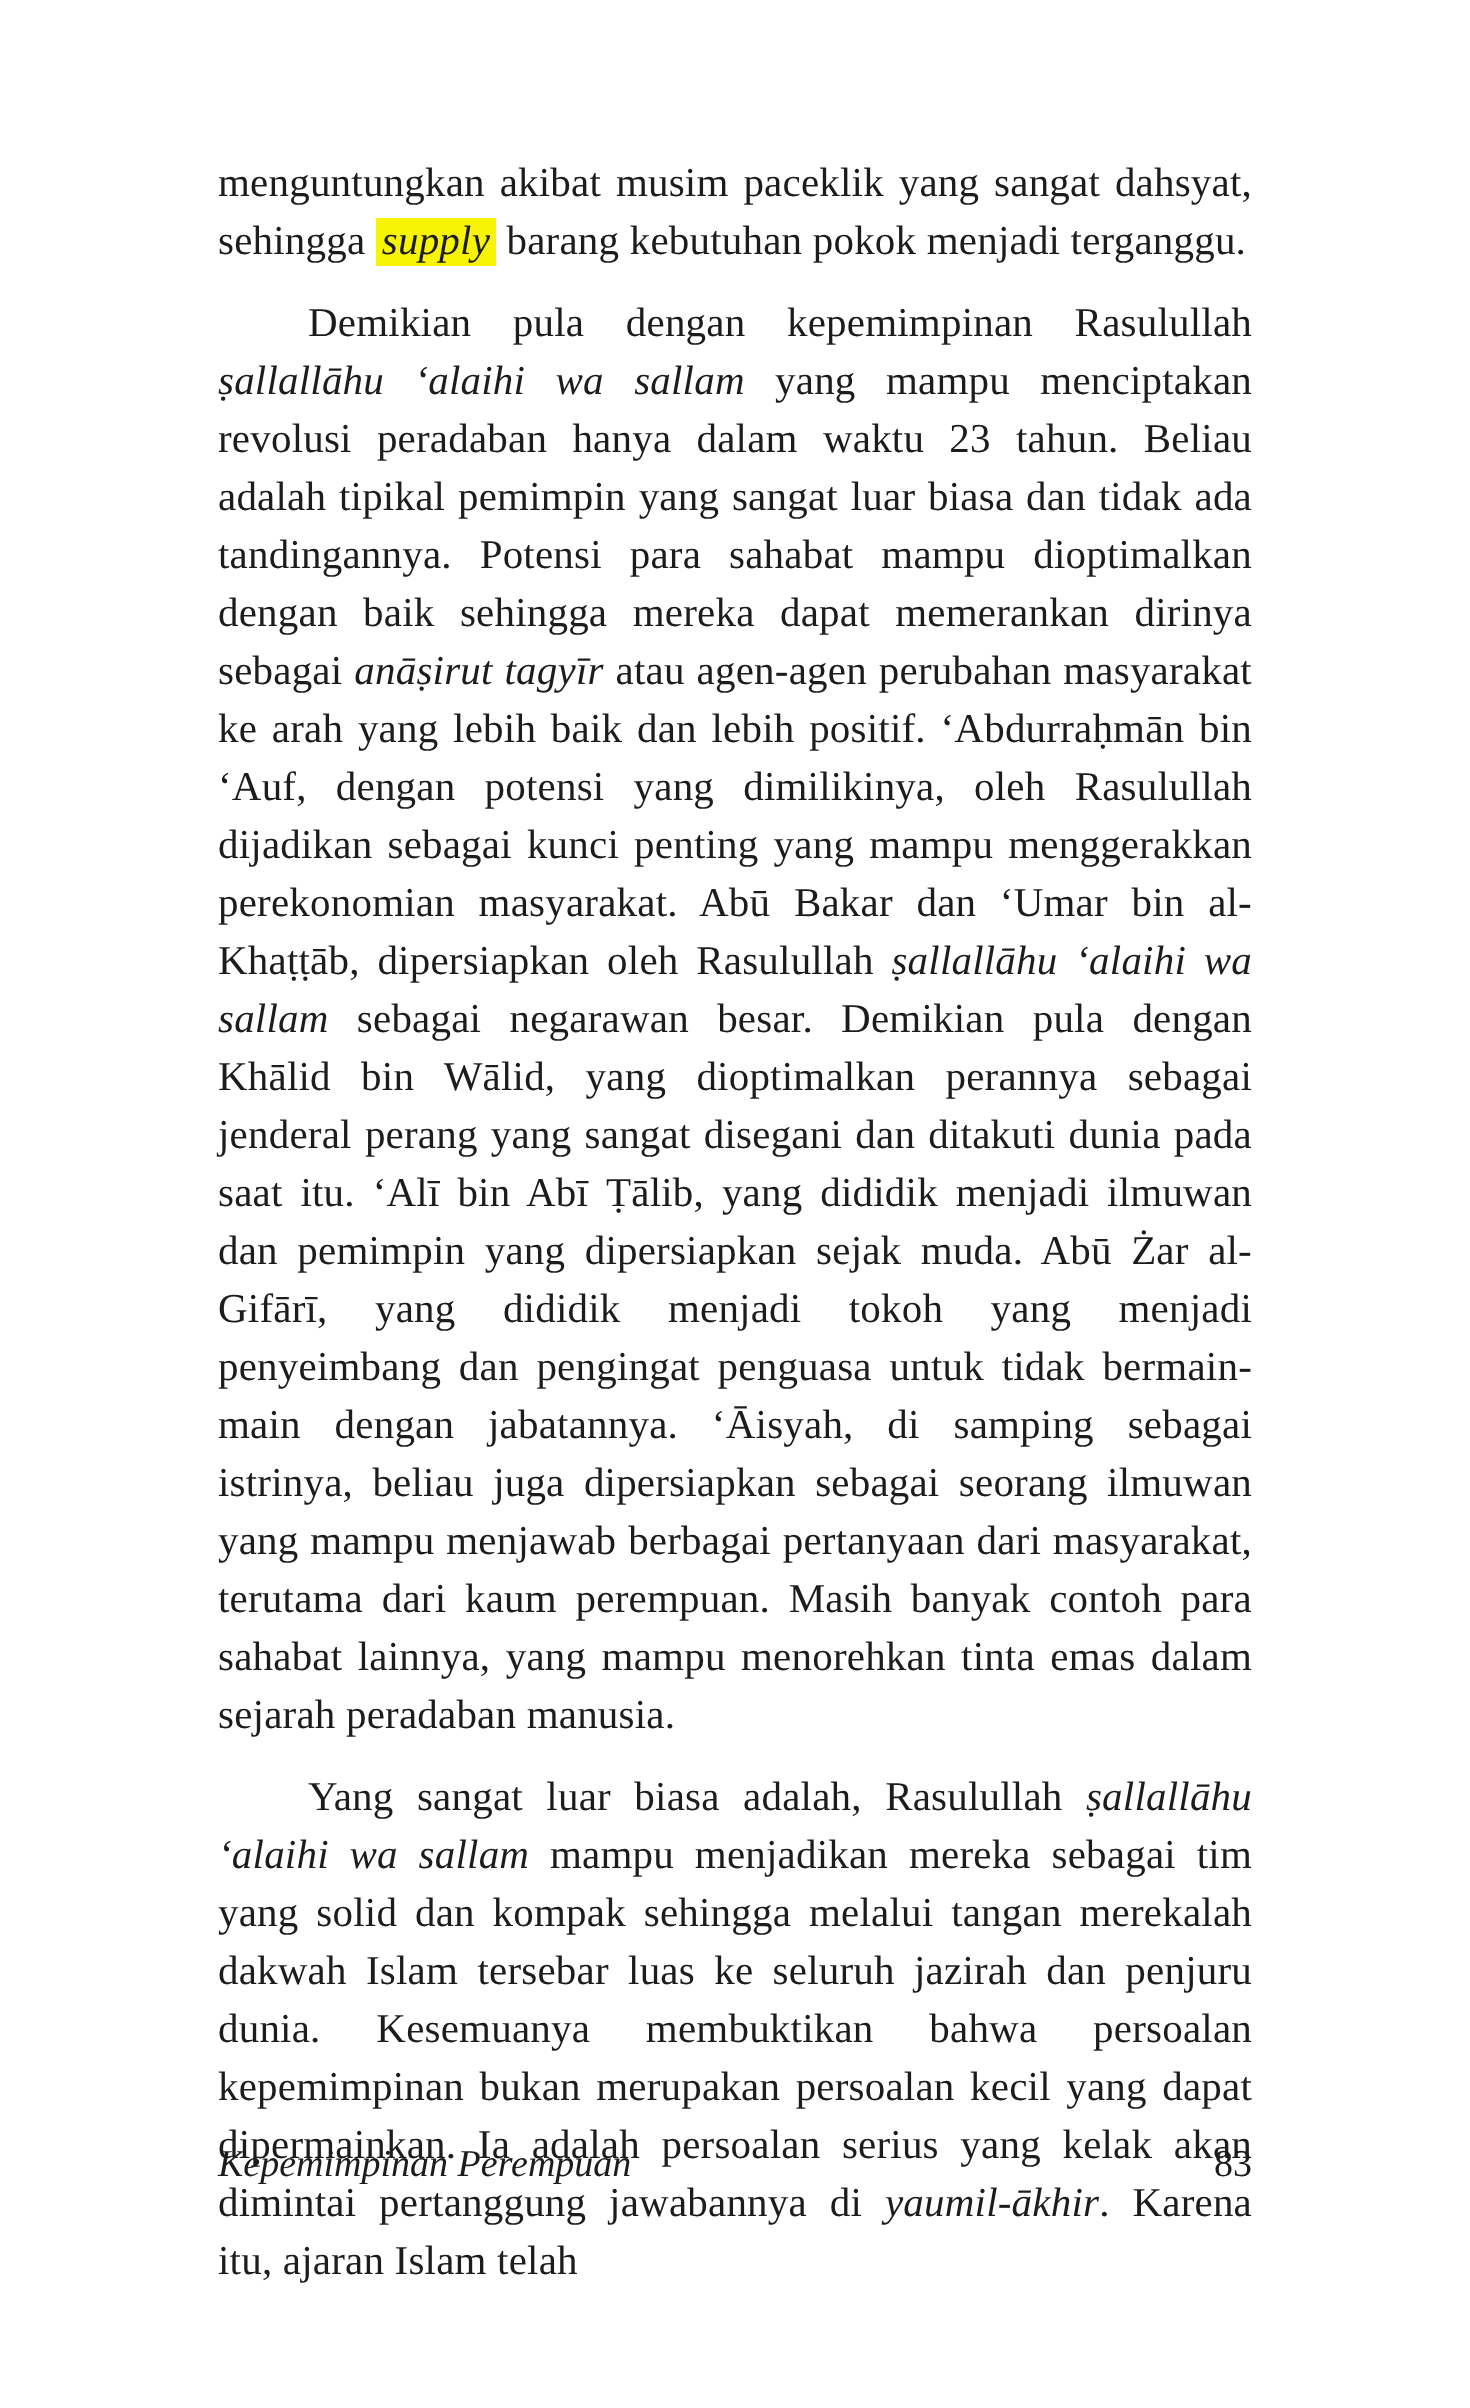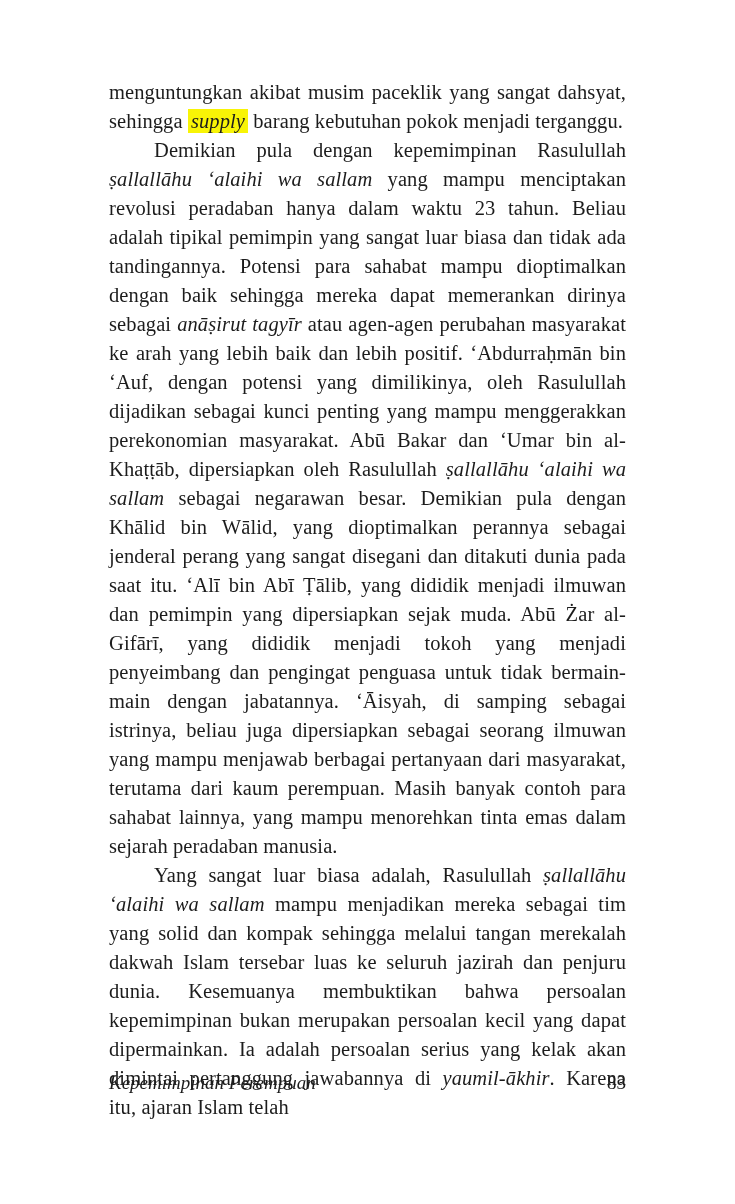--- a/index.html
+++ b/index.html
@@ -24,20 +24,21 @@
     line-height: 29px;
     text-align: justify;
     letter-spacing: 0.1px;
   }
   p.para {
     margin: 0;
     padding: 0;
   }
   p.indent {
     text-indent: 45px;
+    margin-top: 12px;
   }
   .run-normal { font-style: normal; }
   .run-italic { font-style: italic; }
   .run-highlight {
     font-style: italic;
     background: var(--hl, #f8f406);
     padding: 1px 3px;
   }
   .page-footer {
     position: absolute;

